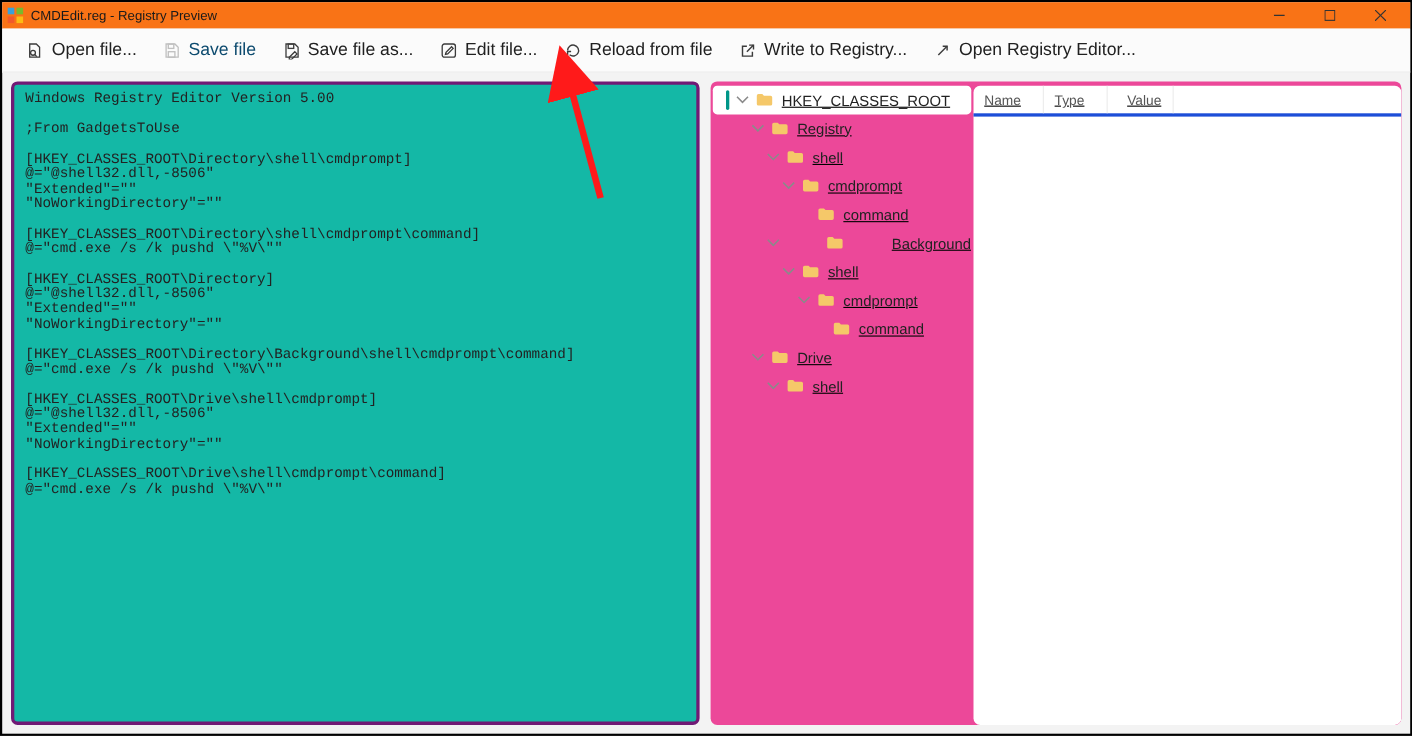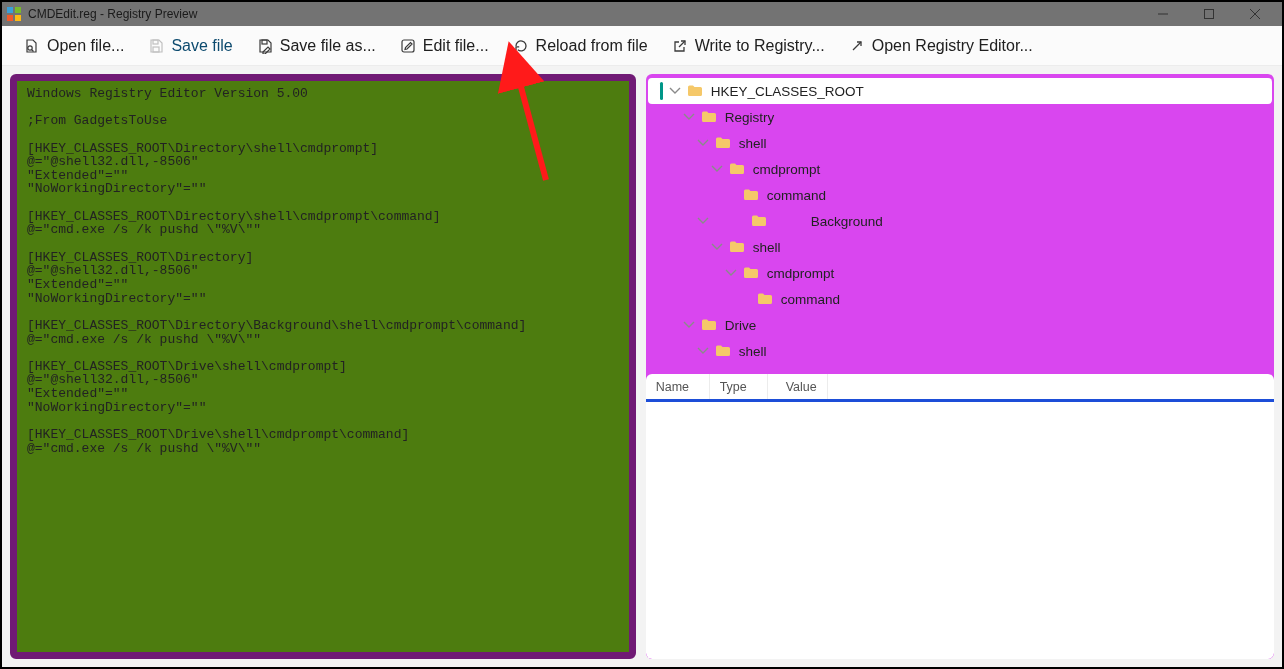--- a/index.html
+++ b/index.html
@@ -1,40 +1,40 @@
 <!DOCTYPE html>
 <html><head>
 <meta charset="utf-8">
 <style>
   * { margin: 0; padding: 0; box-sizing: border-box; }
   html, body { width: 1284px; height: 669px; font-family: "Segoe UI", Arial, sans-serif; background: #fff; }
   .window { width: 1284px; height: 669px; border: 2px solid #000; display: flex; flex-direction: column; background: #f3f3f3; }
 
   
-  .titlebar { height: 24px; display: flex; align-items: center; padding: 0 4px; background: #737373; font-size: 12px; color: #1a1a1a; }
+  .titlebar { height: 24px; display: flex; align-items: center; padding: 0 4px; background: #f97316; font-size: 12px; color: #1a1a1a; }
   .titlebar .app-icon { width: 16px; height: 16px; margin-right: 6px; display:inline-flex; align-items:center; justify-content:center;}
   .titlebar .title-text { flex: 0 0 auto; }
   .titlebar .spacer { flex: 1; }
   .win-controls { display: flex; }
   .win-btn { width: 46px; height: 24px; display: flex; align-items: center; justify-content: center; color: #333; }
   .win-btn svg { display:block; }
 
   
   .toolbar { height: 40px; background: #fbfbfb; display: flex; align-items: center; padding: 0 10px; gap: 0; border-bottom: 1px solid #ececec; }
   .tool-btn { display: flex; align-items: center; gap: 7px; padding: 6px 12px; font-size: 16px; color: #202020; border-radius: 4px; cursor: pointer; }
   .tool-btn.disabled { color: #0c4a6e; }
   .tool-btn .icon { width: 16px; height: 16px; display:inline-flex; align-items:center; justify-content:center; color:#3b3b3b; }
   .tool-btn.disabled .icon { color:#c0c0c0; }
 
   
   .body { flex: 1; display: flex; gap: 10px; padding: 8px; overflow: hidden; }
-  .panel-left { flex: 0 0 49.5%; background: #4d7c0f; border-radius: 6px; border:7px solid #701a75; padding: 6px 10px; overflow: auto; }
+  .panel-left { flex: 0 0 49.5%; background: #14b8a6; border-radius: 6px; border:3px solid #701a75; padding: 6px 10px; overflow: auto; }
   .panel-left pre { font-family: Consolas, "Courier New", monospace; font-size: 13px; line-height: 1.05; white-space: pre; color: #222; }
 
-  .panel-right { flex: 1; background: #d946ef; border-radius: 6px; display:flex; flex-direction:column; overflow:hidden; }
+  .panel-right { flex: 1; background: #ec4899; border-radius: 6px; display:flex; flex-direction:row; overflow:hidden;text-decoration:underline; }
   .tree { flex: 0 0 auto; padding: 4px 2px 6px 2px; overflow-y:auto; }
   .tree-item { display: flex; align-items: center; height: 26px; font-size: 13.5px; color: #222; border-radius:4px; }
   .tree-item.selected { background: #fff; }
   .tree-marker { width:3px; height:18px; background:#009688; border-radius:2px; margin-left:2px; margin-right:6px; flex:0 0 3px; }
   .chev { width:12px; height:12px; margin-right:6px; display:inline-flex; align-items:center; justify-content:center; color:#8a8a8a; flex: 0 0 12px; cursor:pointer; }
   .folder { width:16px; height:16px; margin-right:8px; flex:0 0 16px; }
   .folder svg { display:block; }
   .tree-label { white-space: nowrap; }
 
   .values-panel { flex:1; background: #fff; margin-top:4px; border-radius:6px; display:flex; flex-direction:column; }

